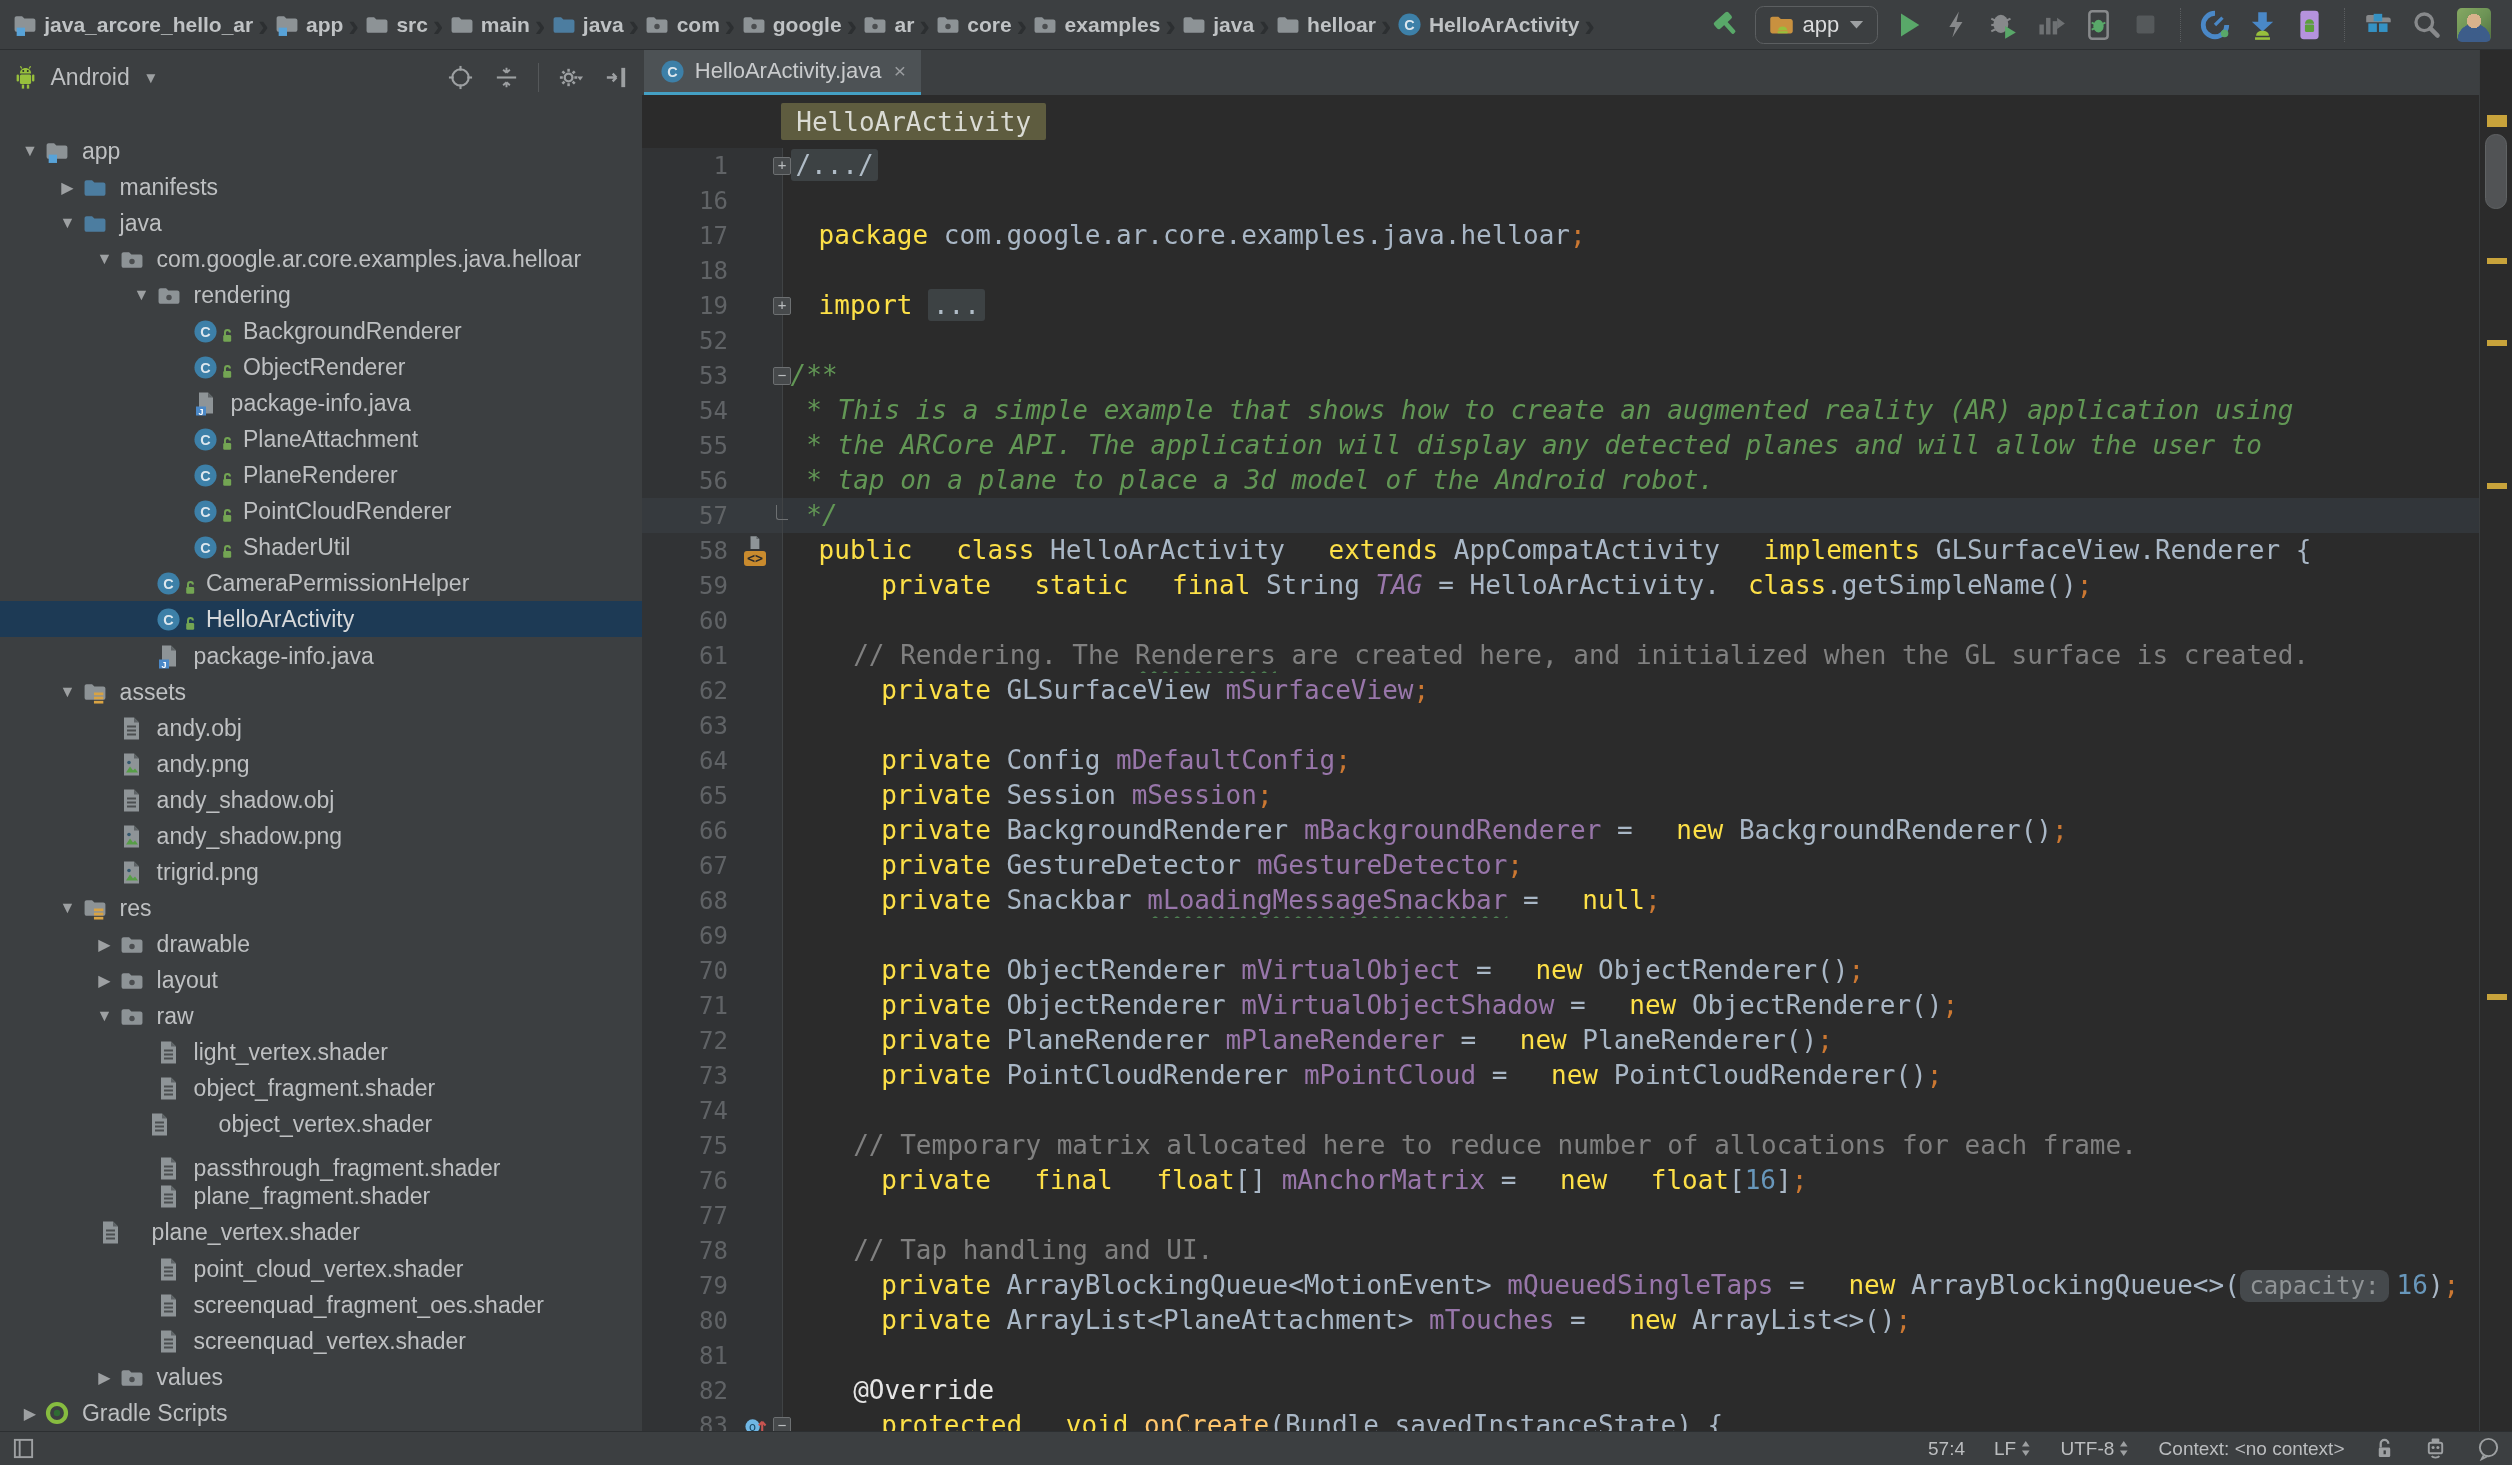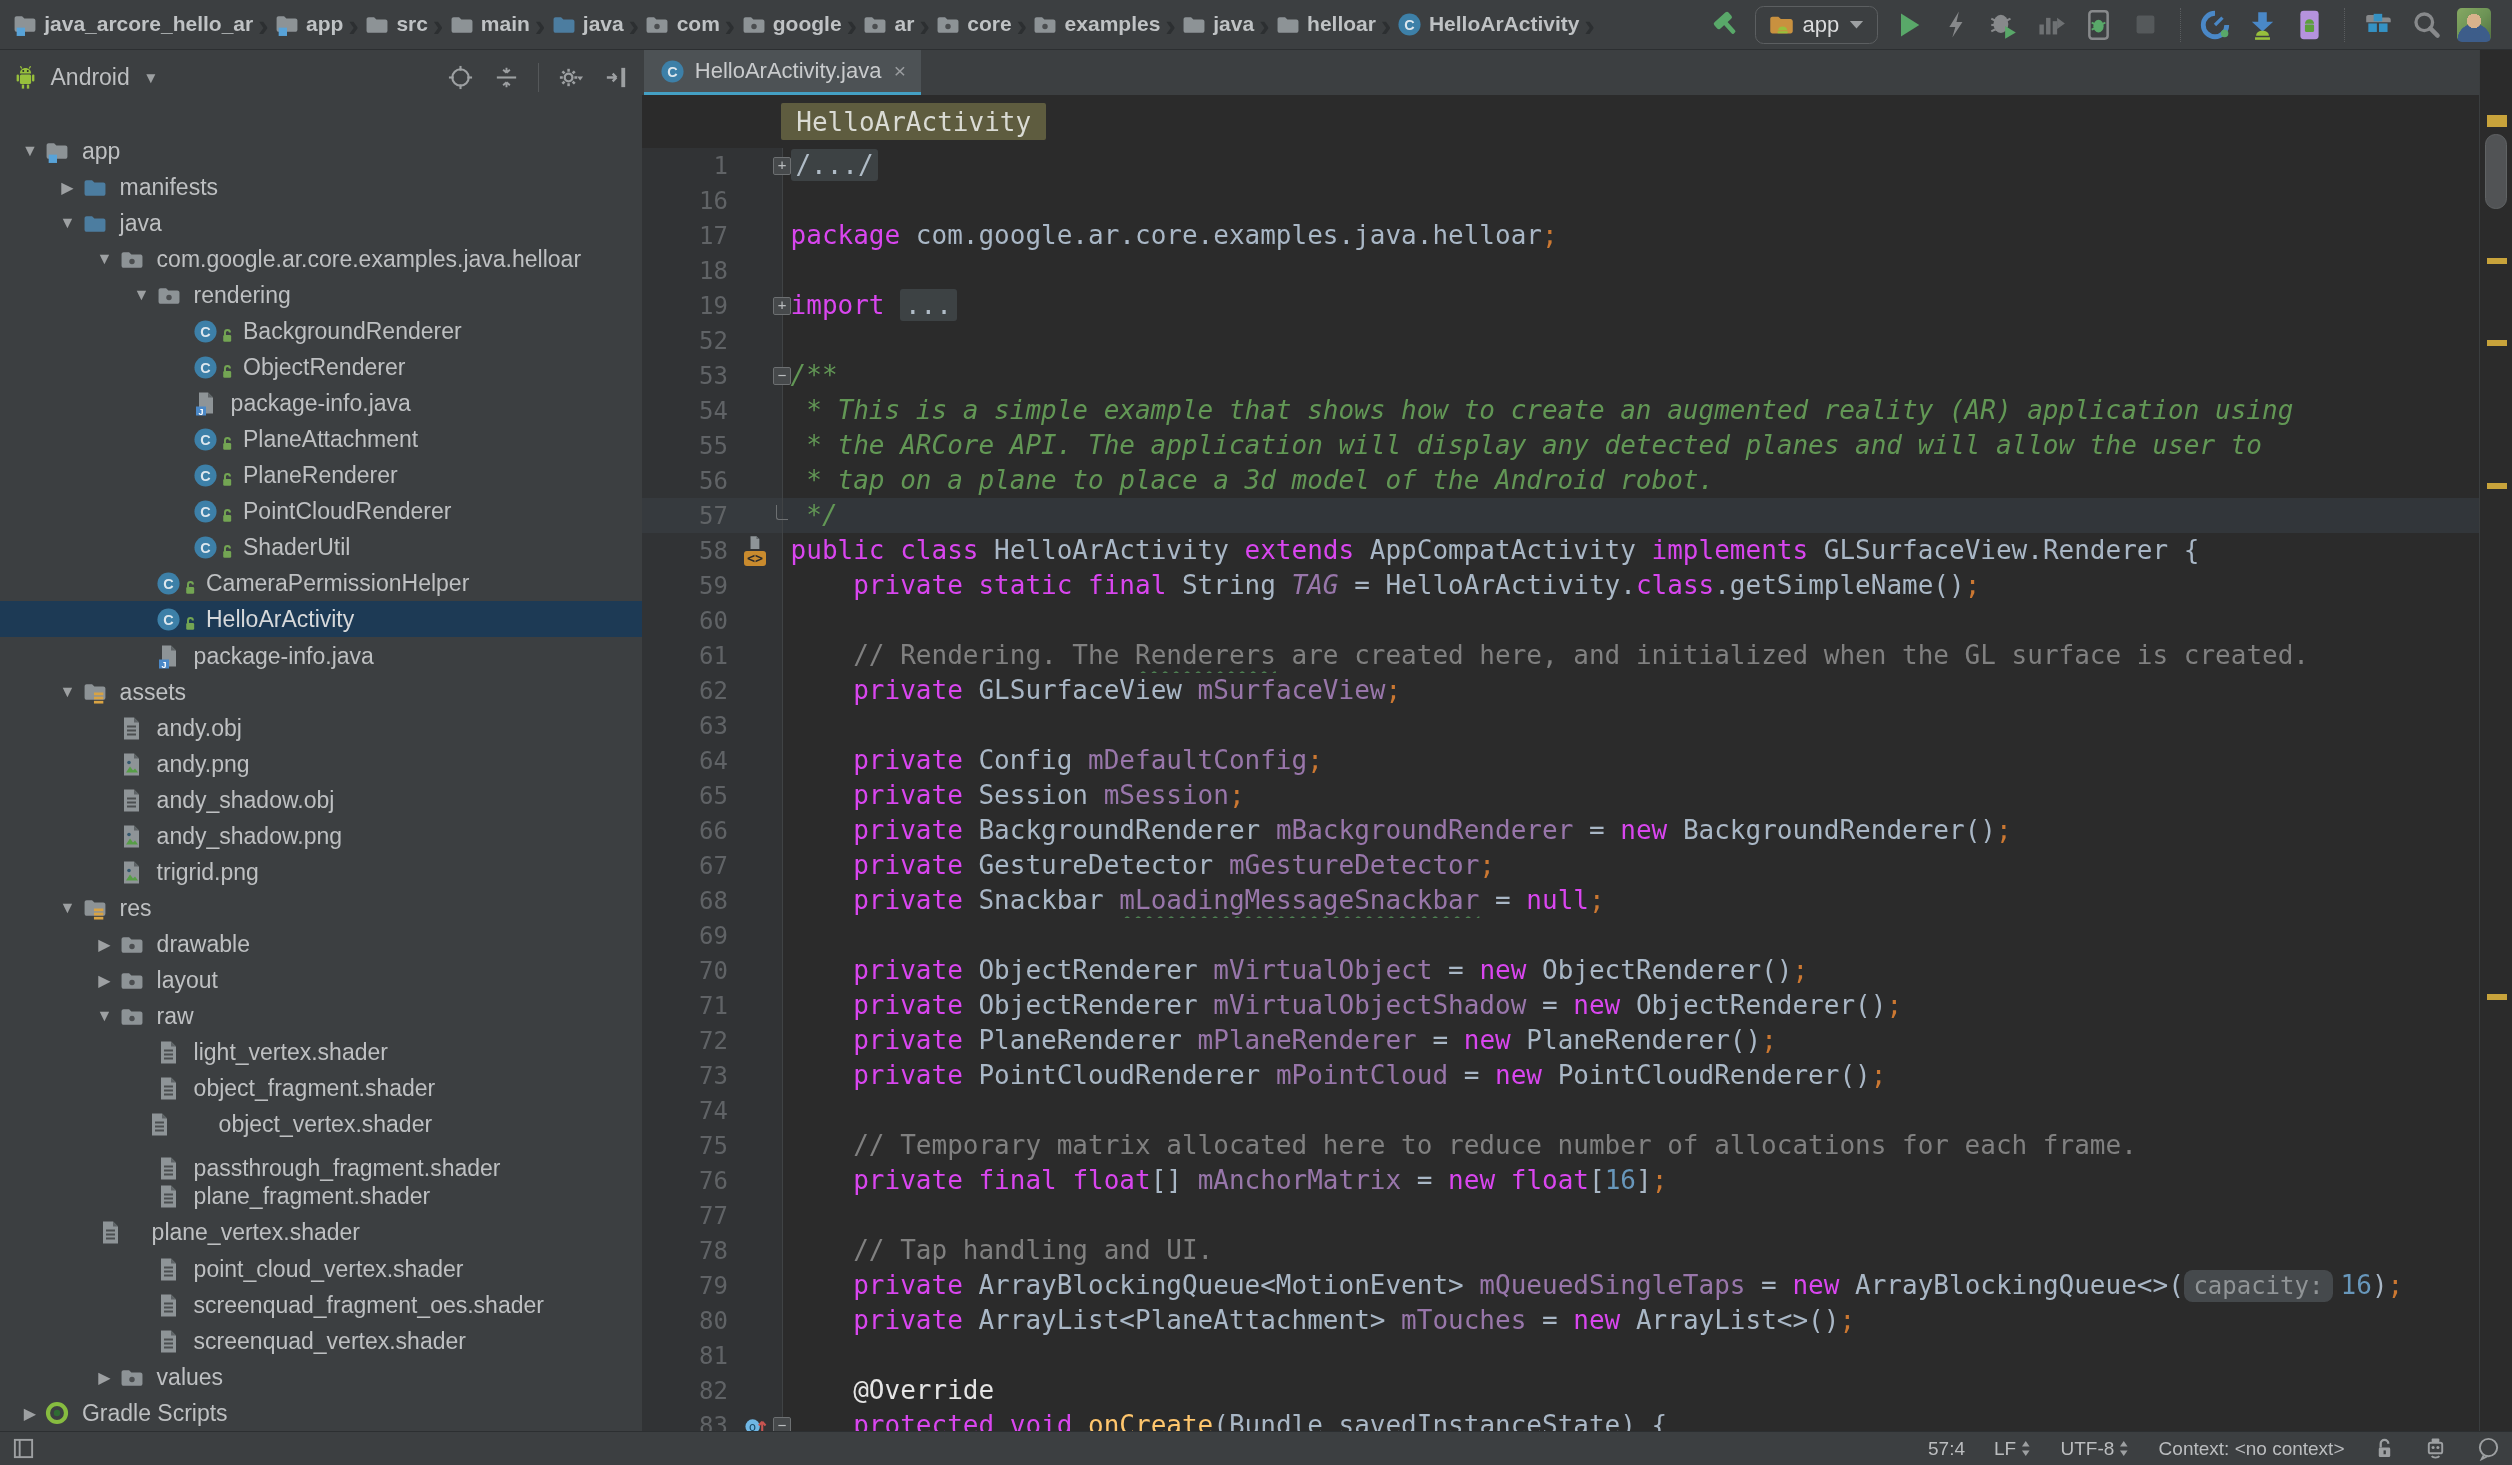--- a/index.html
+++ b/index.html
@@ -1,21 +1,21 @@
 <!DOCTYPE html>
 <html><head>
 <meta charset="utf-8">
 <style>
   html,body{margin:0;padding:0;background:#2b2b2b;}
   body{width:2512px;height:1465px;overflow:hidden;font-family:"Liberation Sans",sans-serif;-webkit-font-smoothing:antialiased;position:relative;}
   svg{display:block;}
   
   .topbar{height:50px;background:#3c3f41;border-bottom:1px solid #2c2f31;display:flex;align-items:center;padding:0 11.5px;box-sizing:border-box;}
   .bc{display:flex;align-items:center;min-width:0;flex:none;}
-  .bc-item{display:flex;gap:5.7px;color:#bfc2c4;font-size:21px;font-weight:bold;white-space:nowrap;}
+  .bc-item{display:flex;align-items:center;gap:5.7px;color:#bfc2c4;font-size:21px;font-weight:bold;white-space:nowrap;}
   .bc-icon{width:27px;height:25px;display:flex;align-items:center;justify-content:center;}
   .bc-sep{color:#2c2f31;font-size:32px;font-weight:bold;margin:0 4.8px;line-height:1;}
   .toolbar{margin-left:auto;display:flex;align-items:center;gap:13.4px;margin-right:9.6px;}
   .tb-icon{width:34px;height:34px;display:flex;align-items:center;justify-content:center;cursor:default;}
   .runbox{border:1px solid #5c5f61;border-radius:8.6px;height:38px;display:flex;align-items:center;gap:7.6px;padding:0 11.5px;color:#dadbdc;font-size:22px;box-sizing:border-box;}
   .sep-dot{height:34px;border-left:1.9px dotted #5a5d5f;width:0;margin:0 3.8px;}
   .avatar{width:34px;height:34px;border-radius:4.8px;background:
     radial-gradient(circle at 50% 38%,#d8b28c 0 26%,transparent 27%),
     radial-gradient(circle at 50% 95%,#3d5d8a 0 45%,transparent 46%),
     linear-gradient(135deg,#86a862 0%,#6d9456 50%,#52703f 100%);}
@@ -46,21 +46,21 @@
   .gut{width:141px;flex:none;background:#313335;border-right:1px solid #404345;display:flex;align-items:center;box-sizing:border-box;height:100%;}
   .crow.hl{background:#32363a;}
   .crow.hl .gut{background:#363a3e;}
   .gnum{width:86px;text-align:right;padding-right:11.5px;color:#606366;font-family:"DejaVu Sans Mono","Liberation Mono",monospace;font-size:24px;flex:none;}
   .gico{width:31px;flex:none;display:flex;flex-direction:column;align-items:center;justify-content:center;gap:1px;}
   .gfold{width:23px;flex:none;display:flex;align-items:center;justify-content:center;}
   .fbox{width:16px;height:16px;border:1px solid #6d7072;background:#46494b;color:#b9bcbe;font-size:14.3px;line-height:14.3px;text-align:center;border-radius:1.9px;font-family:"DejaVu Sans Mono",monospace;}
   .fend{width:10.5px;height:14.3px;border-left:1.9px solid #6d7072;border-bottom:1.9px solid #6d7072;border-bottom-left-radius:2.9px;margin-top:-5.7px;}
   .xmlchip{background:#c98b2e;color:#2b2b2b;font-size:13.4px;font-weight:bold;border-radius:2.9px;padding:0 2.9px;line-height:15.3px;font-family:"DejaVu Sans Mono",monospace;}
   .lcode{flex:1;font-family:"DejaVu Sans Mono","Liberation Mono",monospace;font-size:26px;line-height:35px;white-space:pre;color:#a9b7c6;padding-left:7.6px;overflow:hidden;}
-  .tk-k{color:#d946ef;} .tk-d{color:#a9b7c6;} .tk-f{color:#9876aa;}
+  .tk-k{color:#fde047;margin-left:28px;} .tk-d{color:#a9b7c6;} .tk-f{color:#9876aa;}
   .tk-sf{color:#9876aa;font-style:italic;} .tk-m{color:#ffc66d;} .tk-a{color:#e5e5e5;}
   .tk-c{color:#808080;} .tk-j{color:#629755;font-style:italic;} .tk-n{color:#6897bb;} .tk-s{color:#cc7832;}
   .tk-fold{background:#3d4244;color:#b0bcc7;border-radius:2.9px;padding:1px 4.8px;}
   .tk-hint{background:#45494c;color:#909496;border-radius:8.6px;padding:1.9px 9.6px;font-size:24px;margin-right:7.6px;}
   .wav{text-decoration-line:underline;text-decoration-style:wavy;text-decoration-color:#4e8052;text-decoration-thickness:1.9px;text-underline-offset:6.7px;}
   
   .stripe{position:absolute;top:0;right:0;bottom:0;width:32px;border-left:1px solid #3a3d3f;background:#2b2b2b;}
   .mk{position:absolute;left:6.7px;width:20px;background:#c8a33b;}
   .thumb{position:absolute;left:4.8px;width:22px;height:75px;border-radius:10.5px;background:#585b5d;opacity:.85;border:1px solid #6a6d6f;box-sizing:border-box;}
   

